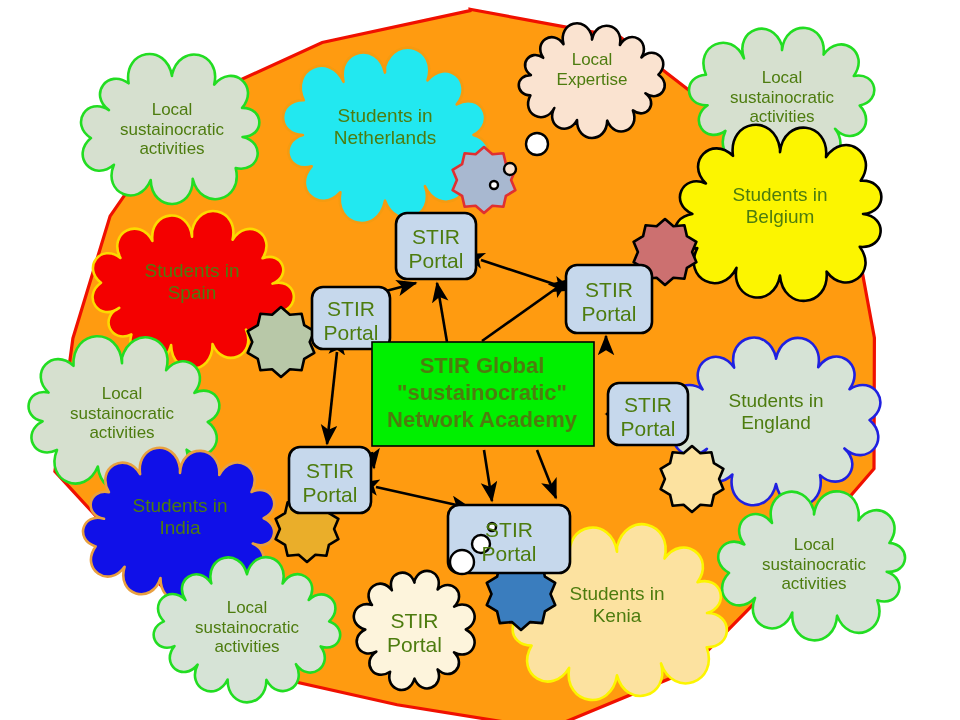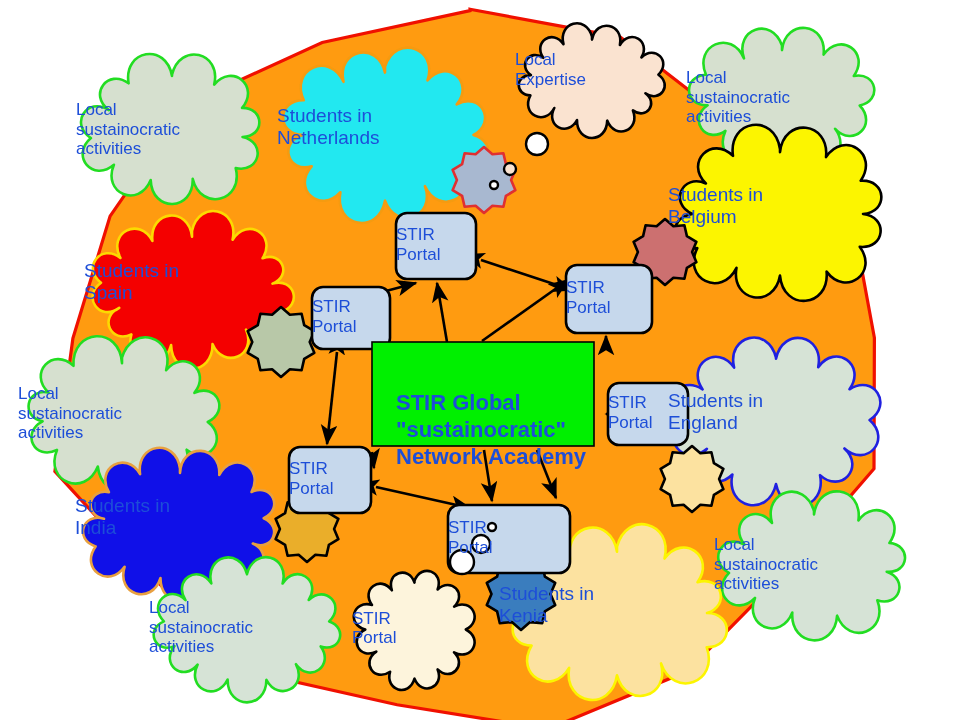--- a/index.html
+++ b/index.html
@@ -1,25 +1,25 @@
 <!DOCTYPE html>
 <html><head>
 <meta charset="utf-8">
 <title>STIR Global Network Diagram</title>
 <style>
   html,body{margin:0;padding:0;background:#ffffff;}
   body{width:960px;height:720px;overflow:hidden;
        font-family:"Liberation Sans","DejaVu Sans",sans-serif;}
   #stage{position:relative;width:960px;height:720px;background:#ffffff;}
   #svgroot{position:absolute;left:0;top:0;width:960px;height:720px;}
-  .lbl{position:absolute;color:#1d4ed8;line-height:1.16;
+  .lbl{position:absolute;text-align:center;color:#4d7c0f;line-height:1.16;
        pointer-events:none;white-space:pre-line;}
   .cloud-lbl{font-size:17px;}
   .country-lbl{font-size:19px;}
-  .portal-lbl{font-size:17px;}
+  .portal-lbl{font-size:21px;}
   .center-lbl{font-size:22px;font-weight:bold;line-height:1.22;}
   .expertise-lbl{font-size:17px;}
 </style>
 </head>
 <body>
 
 <div id="stage">
   <svg id="svgroot" viewBox="0 0 960 720">
     <defs>
       <marker id="ah" markerWidth="9" markerHeight="9" refX="7.4" refY="3.2" orient="auto" markerUnits="strokeWidth">
@@ -126,17 +126,17 @@
       <div class="lbl portal-lbl" style="left: 566px; top: 278px; width: 86px;">STIR
 Portal</div>
       <div class="lbl portal-lbl" style="left: 608px; top: 393px; width: 80px;">STIR
 Portal</div>
       <div class="lbl portal-lbl" style="left: 289px; top: 459px; width: 82px;">STIR
 Portal</div>
       <div class="lbl portal-lbl" style="left: 448px; top: 518px; width: 122px;">STIR
 Portal</div>
       <div class="lbl portal-lbl" style="left: 352px; top: 608.5px; width: 125px;">STIR
 Portal</div>
-      <div class="lbl center-lbl" style="left: 396px; top: 353px; width: 260px; margin-top: 37px;">STIR Global
+      <div class="lbl center-lbl" style="left: 352px; top: 353px; width: 260px;">STIR Global
 "sustainocratic"
 Network Academy</div>
     </div>
 </div>
 
 </body></html>

